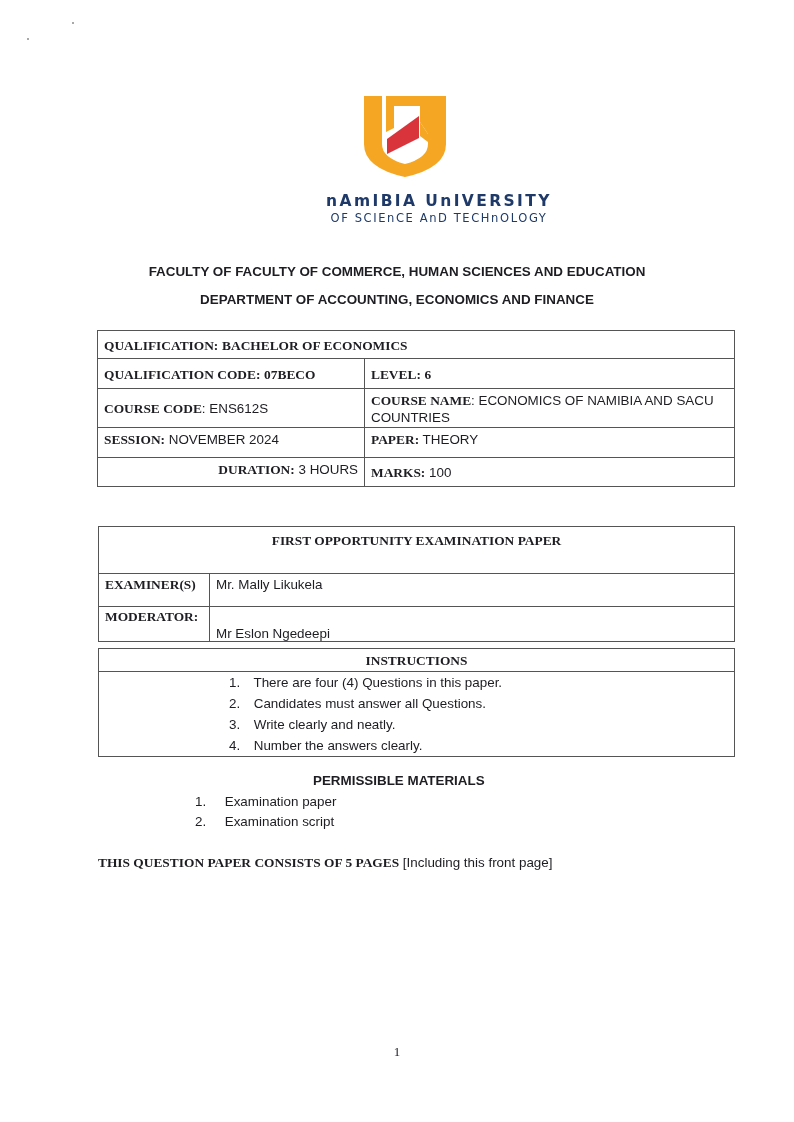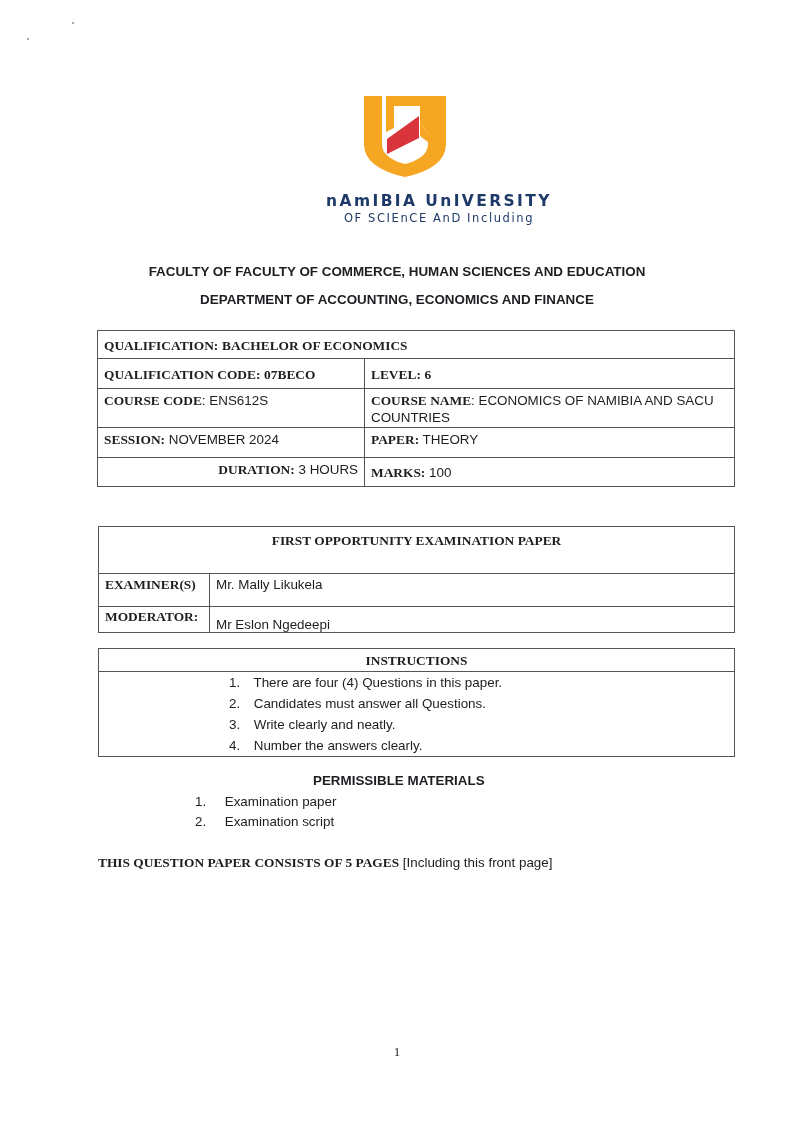--- a/index.html
+++ b/index.html
@@ -55,21 +55,21 @@
 <div class="logo">
   <svg width="94" height="86" viewBox="0 0 94 86">
     <path d="M6 4 H24 V52 Q24 66 47 72 Q70 66 70 52 V4 H88 V52 Q88 76 47 85 Q6 76 6 52 Z" fill="#f5a623"></path>
     <path d="M28 4 H70 V42 L62 30 V14 H36 V36 L28 40 Z" fill="#f5a623"></path>
     <path d="M29 47 L61 24 L61 46 L29 62 Z" fill="#d9343c"></path>
     <path d="M62 30 L70 42 L70 50 L62 44 Z" fill="#f5a623"></path>
   </svg>
 </div>
 
 <div class="uni-name uni-line1">nAmIBIA UnIVERSITY</div>
-<div class="uni-name uni-line2">OF SCIEnCE AnD Including</div>
+<div class="uni-name uni-line2">OF SCIEnCE AnD TECHnOLOGY</div>
 
 <div class="heading h-faculty">FACULTY OF FACULTY OF COMMERCE, HUMAN SCIENCES AND EDUCATION</div>
 <div class="heading h-dept">DEPARTMENT OF ACCOUNTING, ECONOMICS AND FINANCE</div>
 
 <table class="t1">
   <tbody>
       <tr style="height:28px;">
     <td colspan="2" style="padding-top:6px;">
       <span class="b">QUALIFICATION:</span>
       <span class="b">BACHELOR OF ECONOMICS</span>
@@ -79,21 +79,21 @@
     <td class="c1" style="padding-top:7px;">
       <span class="b">QUALIFICATION CODE:</span>
       <span class="b">07BECO</span>
     </td>
     <td style="padding-top:7px;">
       <span class="b">LEVEL:</span>
       <span class="b">6</span>
     </td>
   </tr>
   <tr style="height:39px;">
-    <td class="c1" style="padding-top:3px;">
+    <td class="c1" style="padding-top:11px;">
       <span class="b">COURSE CODE</span><span>: ENS612S</span>
     </td>
     <td style="padding-top:3px;">
       <span class="b">COURSE NAME</span><span>: ECONOMICS OF NAMIBIA AND SACU COUNTRIES</span>
     </td>
   </tr>
   <tr style="height:30px;">
     <td class="c1" style="padding-top:3px;">
       <span class="b">SESSION:</span>
       <span>NOVEMBER 2024</span>
@@ -120,21 +120,21 @@
   <tbody>
       <tr style="height:47px;">
     <td colspan="2" class="center b" style="padding-top:6px;">FIRST OPPORTUNITY EXAMINATION PAPER</td>
   </tr>
   <tr style="height:33px;">
     <td class="c1 b" style="padding-top:3px;">EXAMINER(S)</td>
     <td style="padding-top:3px;">Mr. Mally Likukela</td>
   </tr>
   <tr style="height:22px;">
     <td class="c1 b" style="padding-top:2px;">MODERATOR:</td>
-    <td style="padding-top:10px;">Mr Eslon Ngedeepi</td>
+    <td style="padding-top:19px;">Mr Eslon Ngedeepi</td>
   </tr>
 </tbody>
   </table>
 
 <table class="t3">
   <tbody>
       <tr style="height:23px;">
     <td class="center b" style="padding-top:4px;">INSTRUCTIONS</td>
   </tr>
   <tr>

